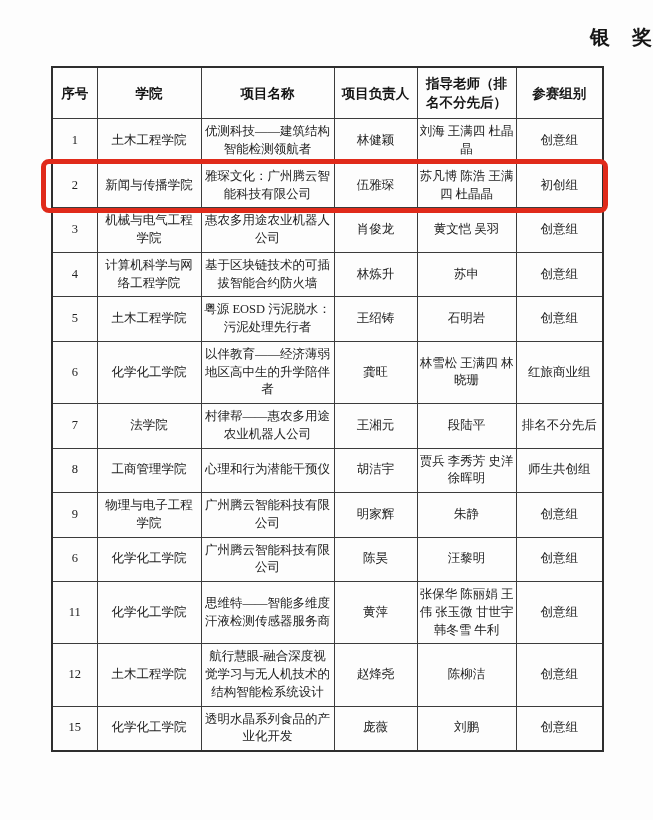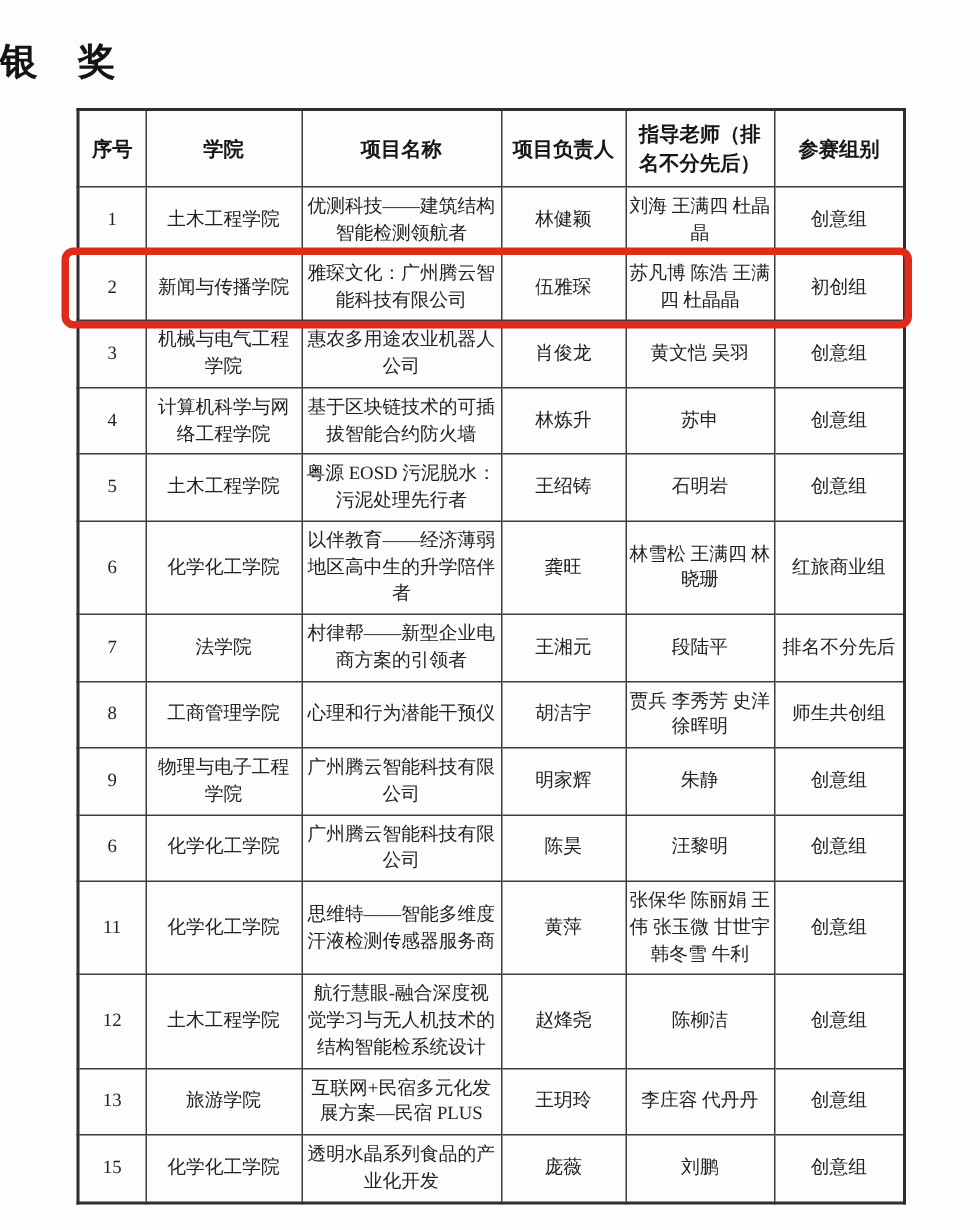--- a/index.html
+++ b/index.html
@@ -11,22 +11,22 @@
     font-family: "Liberation Serif", "DejaVu Serif", serif;
     color: #1c1c1c;
     overflow: hidden;
   }
   .page {
     width: 653px;
     height: 820px;
     position: relative;
   }
   .title {
-    text-align: left;
-    font-size: 25px;
+    text-align: right;
+    font-size: 20px;
     font-weight: bold;
     margin: 0;
     padding: 24px 0 15px 0;
     letter-spacing: 1px;
     color: #151515;
   }
   .table-wrap {
     position: relative;
     width: 551px;
     margin: 0 auto;
@@ -141,21 +141,21 @@
             <td>6</td>
             <td>化学化工学院</td>
             <td>以伴教育——经济薄弱地区高中生的升学陪伴者</td>
             <td>龚旺</td>
             <td>林雪松 王满四 林晓珊</td>
             <td>红旅商业组</td>
           </tr>
           <tr>
             <td>7</td>
             <td>法学院</td>
-            <td>村律帮——新型企业电商方案的引领者</td>
+            <td>村律帮——惠农多用途农业机器人公司</td>
             <td>王湘元</td>
             <td>段陆平</td>
             <td>排名不分先后</td>
           </tr>
           <tr>
             <td>8</td>
             <td>工商管理学院</td>
             <td>心理和行为潜能干预仪</td>
             <td>胡洁宇</td>
             <td>贾兵 李秀芳 史洋 徐晖明</td>
@@ -184,28 +184,20 @@
             <td>黄萍</td>
             <td>张保华 陈丽娟 王伟 张玉微 甘世宇 韩冬雪 牛利</td>
             <td>创意组</td>
           </tr>
           <tr>
             <td>12</td>
             <td>土木工程学院</td>
             <td>航行慧眼-融合深度视觉学习与无人机技术的结构智能检系统设计</td>
             <td>赵烽尧</td>
             <td>陈柳洁</td>
-            <td>创意组</td>
-          </tr>
-          <tr>
-            <td>13</td>
-            <td>旅游学院</td>
-            <td>互联网+民宿多元化发展方案—民宿 PLUS</td>
-            <td>王玥玲</td>
-            <td>李庄容 代丹丹</td>
             <td>创意组</td>
           </tr>
           <tr>
             <td>15</td>
             <td>化学化工学院</td>
             <td>透明水晶系列食品的产业化开发</td>
             <td>庞薇</td>
             <td>刘鹏</td>
             <td>创意组</td>
           </tr>

